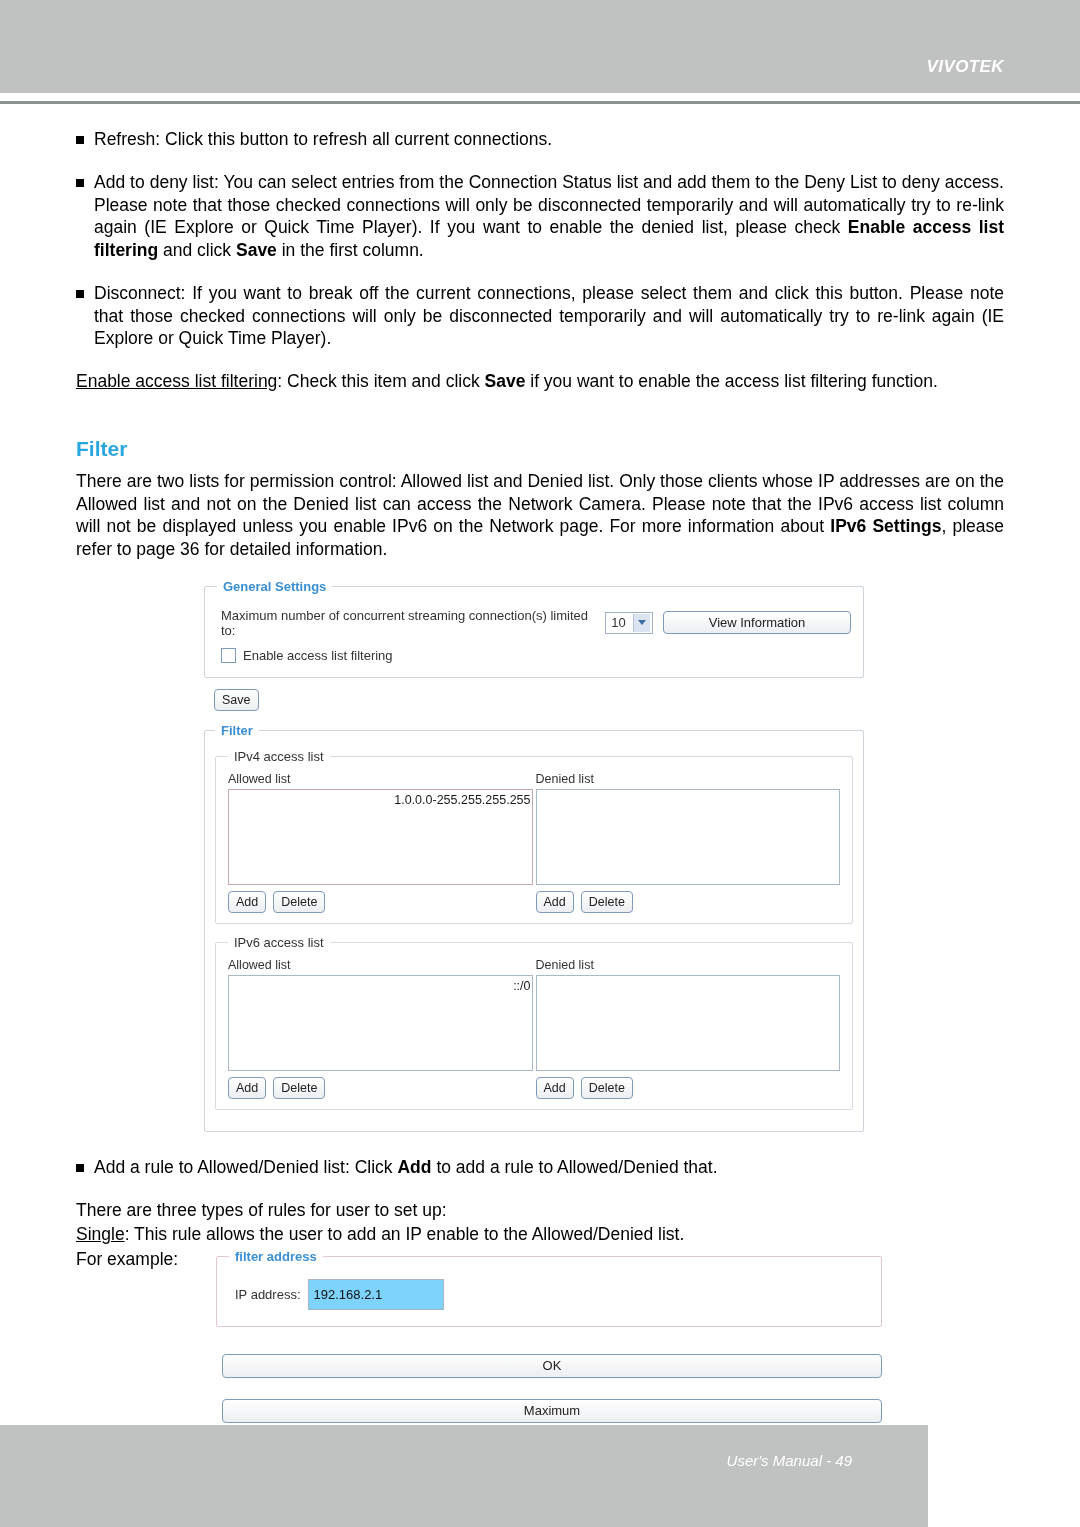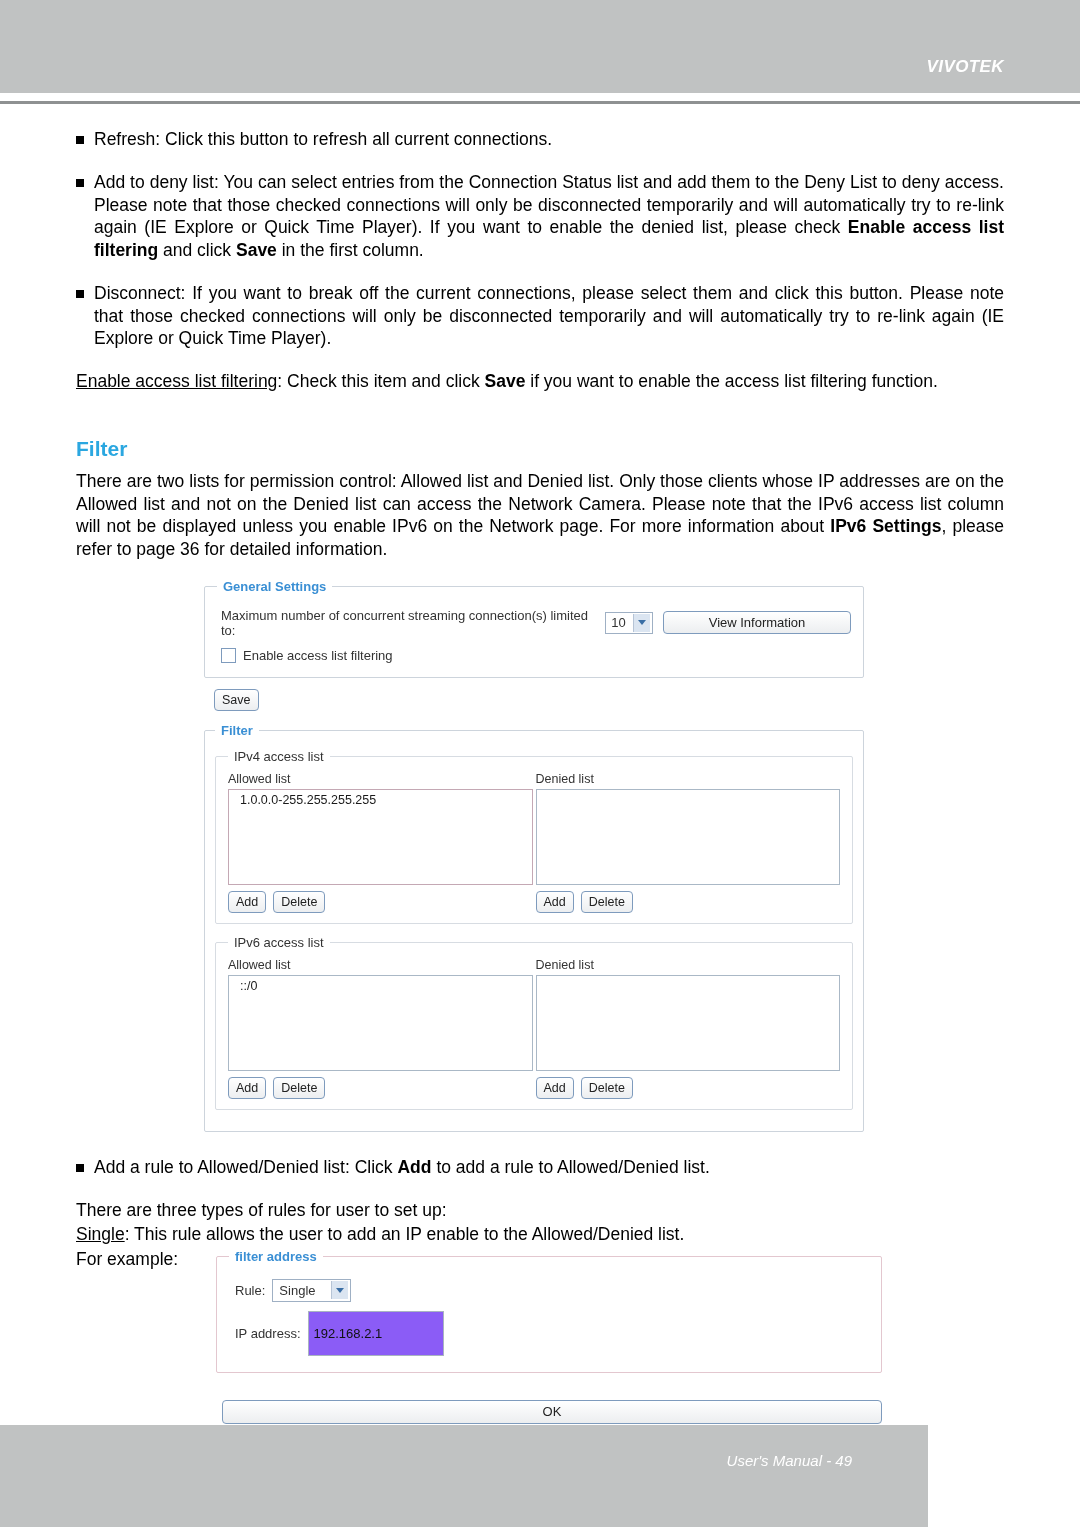--- a/index.html
+++ b/index.html
@@ -210,24 +210,25 @@
   .list-col { flex: 1 1 0; }
   .list-label {
     font-size: 12.5px;
     color: #333;
     margin-bottom: 3px;
   }
   .list-box {
     height: 88px;
     border: 1px solid #aab8c6;
     background: #ffffff;
-    padding: 3px 11px;
+    padding: 3px 1px;
     font-size: 12.5px;
     color: #1a1a1a;
     overflow: hidden;
+    text-align: right;
   }
   .list-box.pinkish { border-color: #c4a8b4; }
   .list-btns {
     display: flex;
     gap: 7px;
     margin-top: 6px;
   }
 
   
   .fa-mock {
@@ -250,24 +251,24 @@
     border: 1px solid #9fb0c4;
     background: #ffffff;
     height: 21px;
     padding: 0 2px 0 6px;
     font-size: 13px;
     min-width: 60px;
   }
   .fa-select .select-val { min-width: 48px; }
   .text-input {
     border: 1px solid #a9b4c0;
-    background: #8b5cf6;
+    background: #7dd3fc;
     height: 21px;
     width: 124px;
-    padding: 11px 5px;
+    padding: 4px 5px;
     font-size: 13px;
     color: #111;
     display: inline-flex;
     align-items: center;
   }
   .okcancel {
     display: flex;
     gap: 21px;
     margin: 27px 0 0 6px;
     flex-direction: column;
@@ -393,40 +394,31 @@
             </div>
           </div>
         </div>
       </fieldset>
 
     </fieldset>
   </div>
 
   <div class="bullet-item" style="margin-top:24px">
     <span class="bullet-mark"></span>
-    <span class="bullet-text"><span>Add a rule to Allowed/Denied list: Click </span><b>Add</b><span> to add a rule to Allowed/Denied list.</span></span>
+    <span class="bullet-text"><span>Add a rule to Allowed/Denied list: Click </span><b>Add</b><span> to add a rule to Allowed/Denied that.</span></span>
   </div>
 
   <div class="para plain-para" style="margin-bottom:2px">There are three types of rules for user to set up:</div>
   <div class="para plain-para" style="margin-bottom:2px"><span class="u">Single</span><span>: This rule allows the user to add an IP enable to the Allowed/Denied list.</span></div>
   <div class="para plain-para" style="margin-bottom:0">For example:</div>
 
   <div class="ui-mock fa-mock">
     <fieldset class="panel pink">
       <legend class="blue">filter address</legend>
 
-      <div class="fa-row">
-        <span class="fa-label">Rule:</span>
-        <span class="fa-select">
-          <span class="select-val">Single</span>
-          <span class="select-arrow">
-              <span class="caret"></span>
-            </span>
-        </span>
-      </div>
 
       <div class="fa-row">
         <span class="fa-label">IP address:</span>
         <span class="text-input">192.168.2.1</span>
       </div>
     </fieldset>
 
     <div class="okcancel">
       <span class="btn btn-ok">OK</span>
       <span class="btn btn-ok">Maximum</span>

